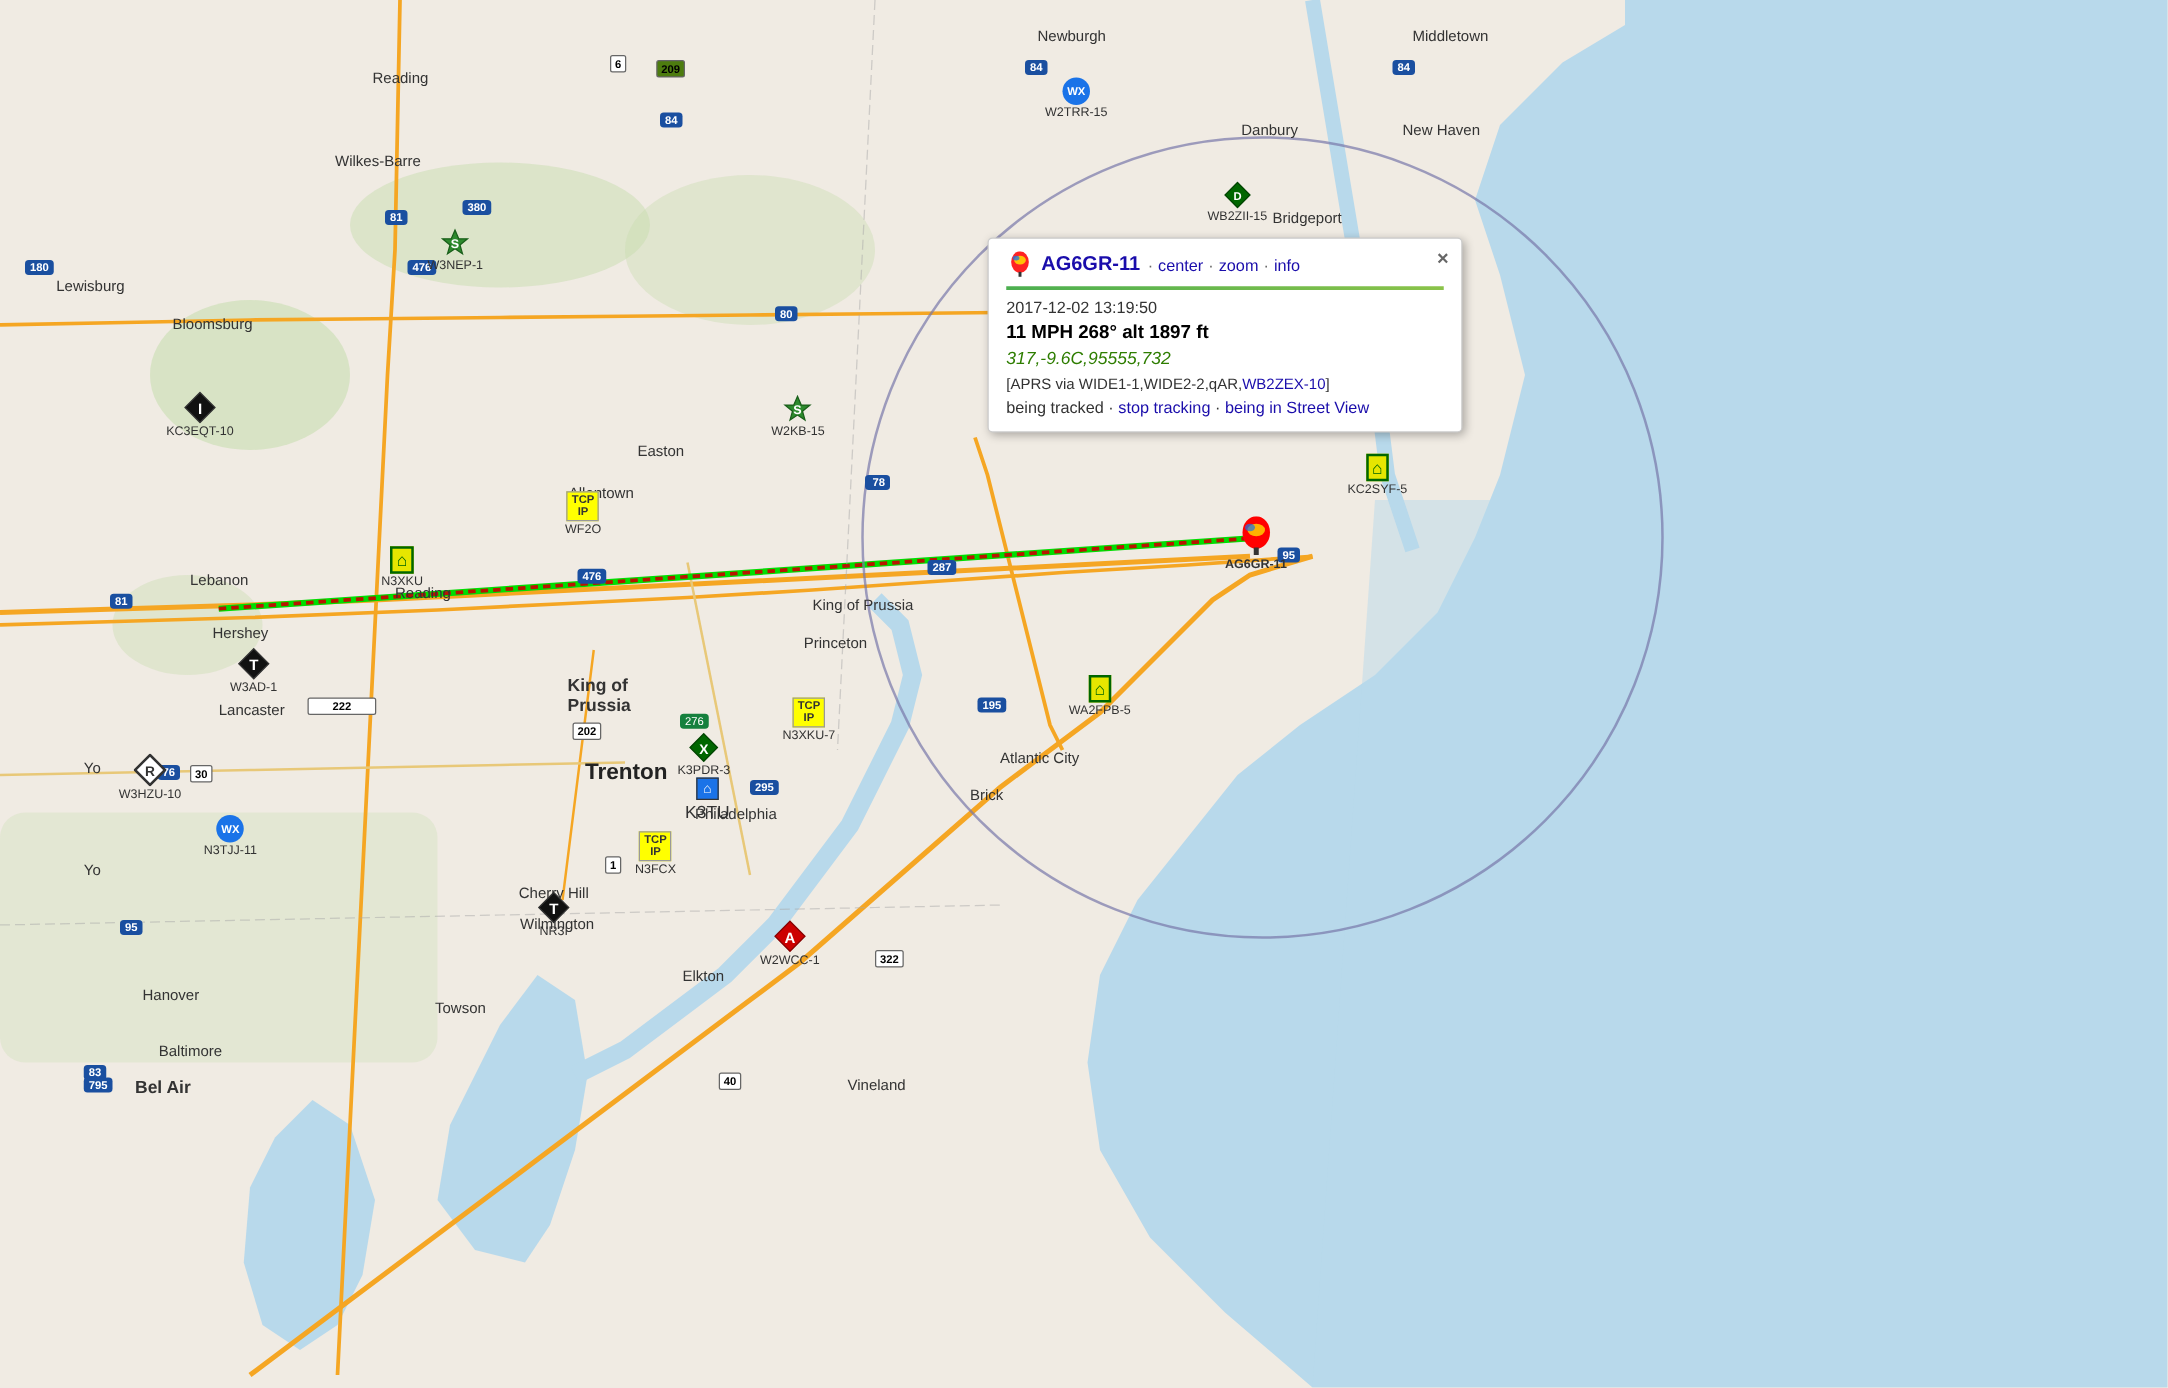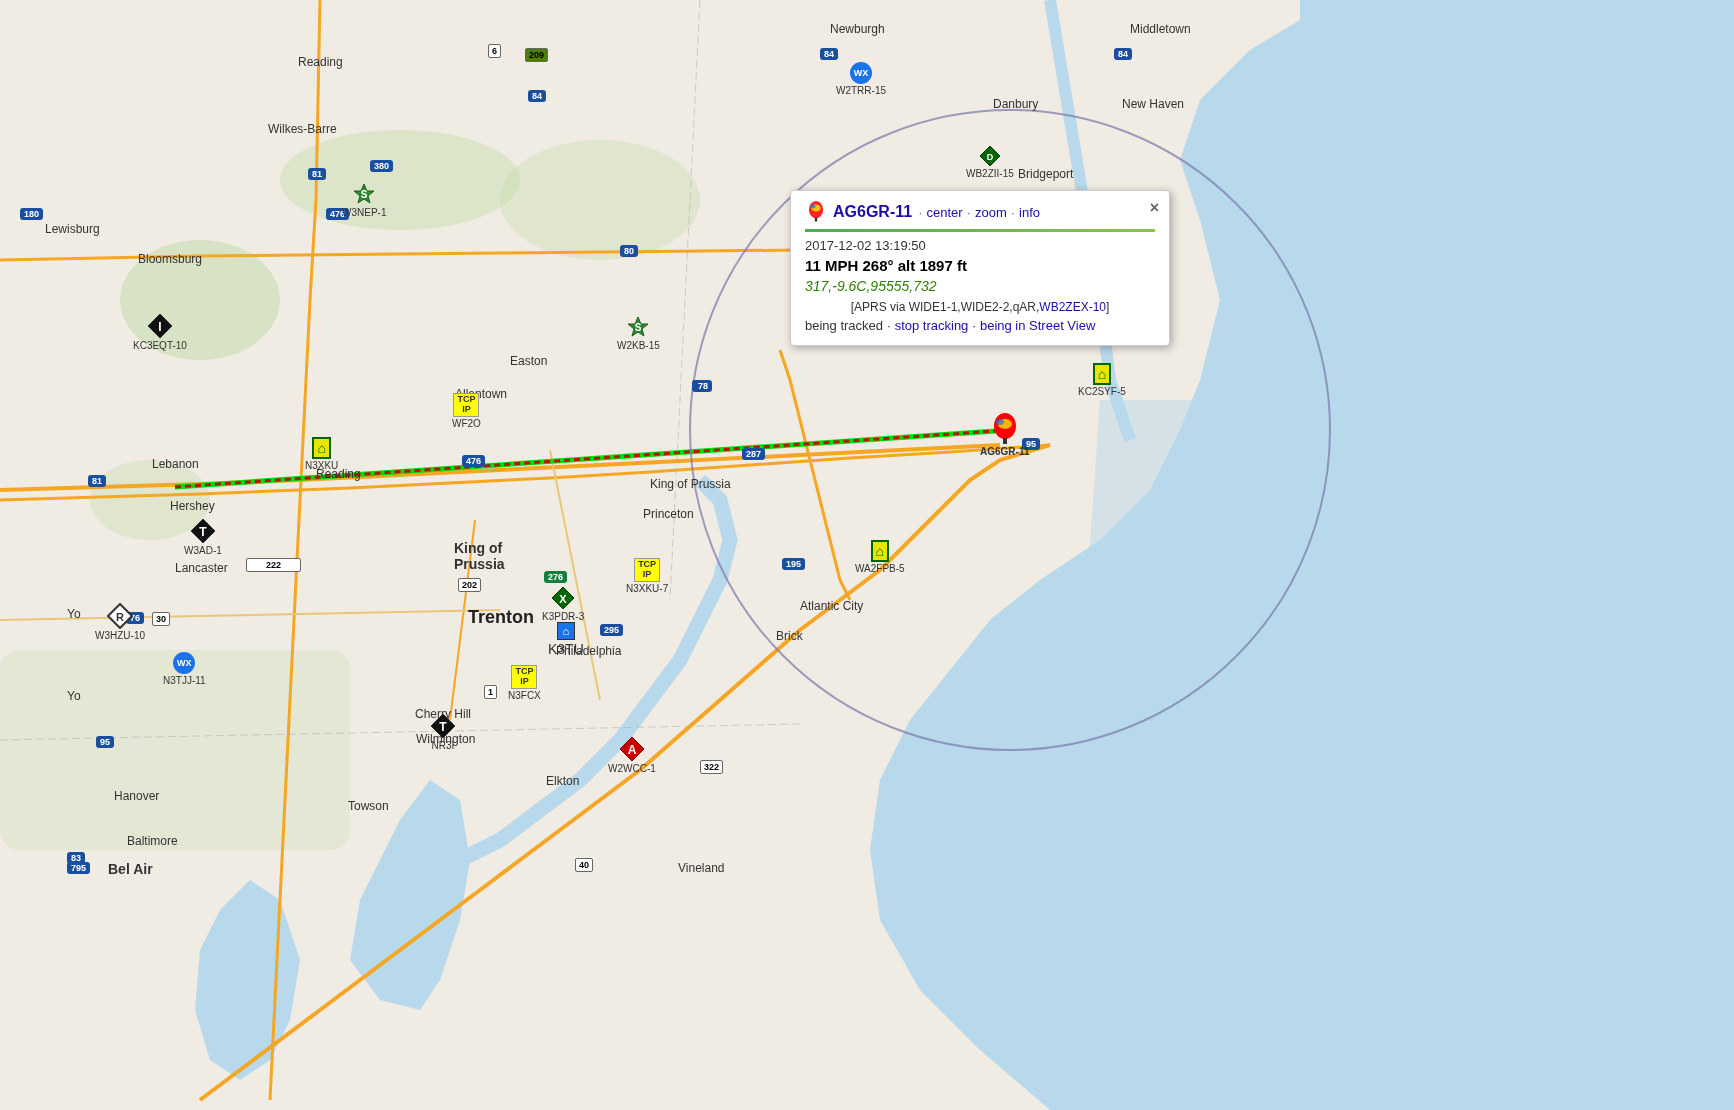--- a/index.html
+++ b/index.html
@@ -105,21 +105,20 @@
       font-weight: normal;
       color: #2e7d00;
       margin-bottom: 6px;
       font-style: italic;
     }
 
     .info-popup-aprs {
       font-size: 12px;
       color: #333;
       margin-bottom: 4px;
-      text-align: center;
     }
 
     .info-popup-aprs a {
       color: #1a0dab;
       text-decoration: none;
     }
 
     .info-popup-tracking {
       font-size: 13px;
       color: #333;
@@ -270,21 +269,21 @@
   <div style="position:absolute;left:326px;top:208px;background:#1a4fa0;color:white;border-radius:3px;padding:1px 4px;font-size:9px;font-weight:bold;z-index:10">476</div>
 
   <div style="position:absolute;left:692px;top:380px;background:#1a4fa0;color:white;border-radius:3px;padding:1px 4px;font-size:9px;font-weight:bold;z-index:10">78</div>
 
   <div style="position:absolute;left:694px;top:380px;background:#1a4fa0;color:white;border-radius:3px;padding:1px 4px;font-size:9px;font-weight:bold;z-index:10">78</div>
 
   <div style="position:absolute;left:742px;top:448px;background:#1a4fa0;color:white;border-radius:3px;padding:1px 4px;font-size:9px;font-weight:bold;z-index:10">287</div>
 
   <div style="position:absolute;left:462px;top:455px;background:#1a4fa0;color:white;border-radius:3px;padding:1px 4px;font-size:9px;font-weight:bold;z-index:10">476</div>
 
-  <div style="position:absolute;left:544px;top:571px;background:#15803d;color:white;border-radius:3px;padding:1px 4px;font-size:9px;font-weight:bold;z-index:10">276</div>
+  <div style="position:absolute;left:544px;top:571px;background:#15803d;color:white;border-radius:3px;padding:1px 4px;font-size:9px;font-weight:normal;z-index:10">276</div>
 
   <div style="position:absolute;left:458px;top:578px;background:white;color:black;border:1px solid #666;border-radius:2px;padding:1px 3px;font-size:9px;font-weight:bold;z-index:10">202</div>
 
   <div style="position:absolute;left:600px;top:624px;background:#1a4fa0;color:white;border-radius:3px;padding:1px 4px;font-size:9px;font-weight:bold;z-index:10">295</div>
 
   <div style="position:absolute;left:782px;top:558px;background:#1a4fa0;color:white;border-radius:3px;padding:1px 4px;font-size:9px;font-weight:bold;z-index:10">195</div>
 
   <div style="position:absolute;left:96px;top:736px;background:#1a4fa0;color:white;border-radius:3px;padding:1px 4px;font-size:9px;font-weight:bold;z-index:10">95</div>
 
   <div style="position:absolute;left:67px;top:852px;background:#1a4fa0;color:white;border-radius:3px;padding:1px 4px;font-size:9px;font-weight:bold;z-index:10">83</div>

